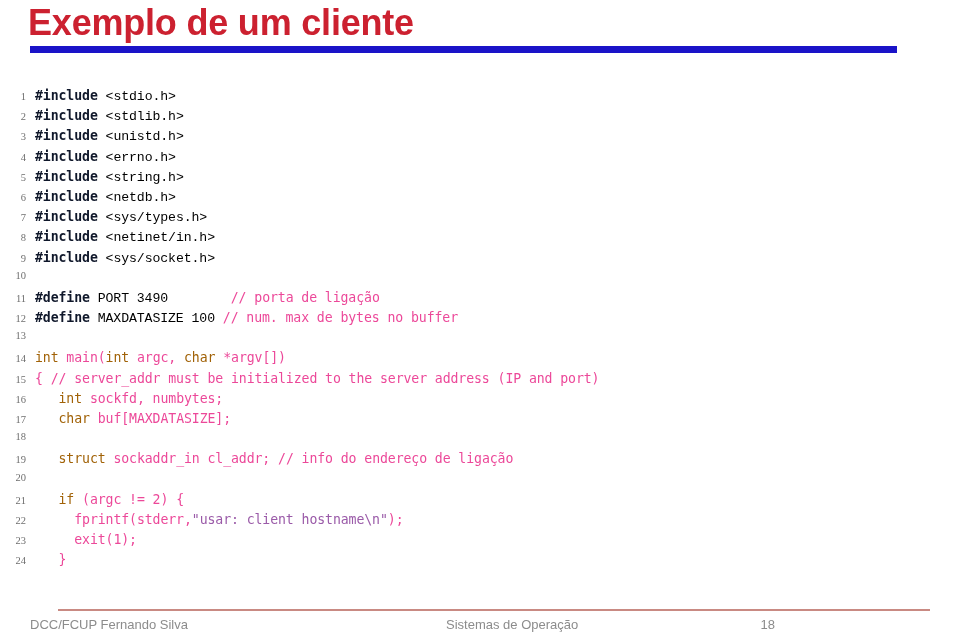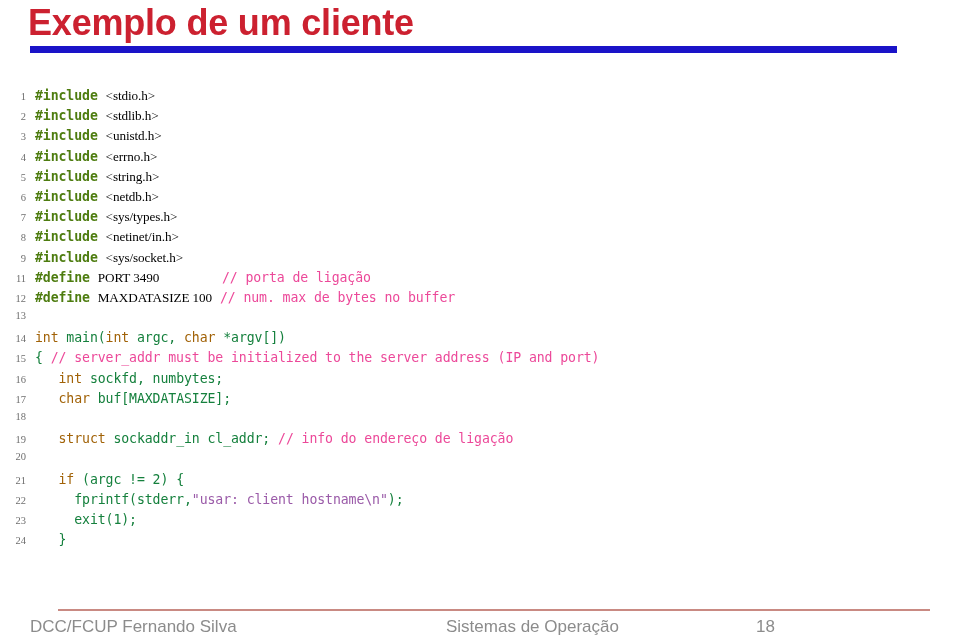--- a/index.html
+++ b/index.html
@@ -61,43 +61,43 @@
   }
   .code-text {
     padding-left: 9px;
     font-family: "DejaVu Sans Mono", "Liberation Mono", monospace;
     font-size: 13.2px;
     color: #000000;
     letter-spacing: -0.1px;
   }
   
   .kw  { color: #a16207; font-weight: normal; }
-  .pre { color: #4d7c0f; font-weight: bold; }
+  .pre { color: #0f172a; font-weight: bold; }
   .cmt { color: #ec4899; }
   .str { color: #9a5aa8; }
-  .txt { color: #15803d; }
-  .sans { font-family: Liberation Serif, serif; }
+  .txt { color: #ec4899; }
+  .sans { font-family: Liberation Mono, monospace; }
 
   
   .footer-rule {
     position: absolute;
     left: 58px;
     top: 609px;
     width: 872px;
     height: 1.6px;
     background: #c98a83;
   }
   .footer {
     position: absolute;
     left: 0;
     top: 616px;
     width: 789px;
     height: 22px;
     font-family: "Liberation Sans", sans-serif;
-    font-size: 17px;
+    font-size: 13px;
     color: #8c8c8c;
   }
   .footer-left {
     position: absolute;
     left: 30px;
     top: 1px;
     white-space: nowrap;
   }
   .footer-center {
     position: absolute;
@@ -121,20 +121,21 @@
 <div class="code-block">
     <div class="code-line"><span class="lineno">1</span><span class="code-text"><span class="pre">#include</span><span class="txt"> </span><span class="sans">&lt;stdio.h&gt;</span></span></div>
     <div class="code-line"><span class="lineno">2</span><span class="code-text"><span class="pre">#include</span><span class="txt"> </span><span class="sans">&lt;stdlib.h&gt;</span></span></div>
     <div class="code-line"><span class="lineno">3</span><span class="code-text"><span class="pre">#include</span><span class="txt"> </span><span class="sans">&lt;unistd.h&gt;</span></span></div>
     <div class="code-line"><span class="lineno">4</span><span class="code-text"><span class="pre">#include</span><span class="txt"> </span><span class="sans">&lt;errno.h&gt;</span></span></div>
     <div class="code-line"><span class="lineno">5</span><span class="code-text"><span class="pre">#include</span><span class="txt"> </span><span class="sans">&lt;string.h&gt;</span></span></div>
     <div class="code-line"><span class="lineno">6</span><span class="code-text"><span class="pre">#include</span><span class="txt"> </span><span class="sans">&lt;netdb.h&gt;</span></span></div>
     <div class="code-line"><span class="lineno">7</span><span class="code-text"><span class="pre">#include</span><span class="txt"> </span><span class="sans">&lt;sys/types.h&gt;</span></span></div>
     <div class="code-line"><span class="lineno">8</span><span class="code-text"><span class="pre">#include</span><span class="txt"> </span><span class="sans">&lt;netinet/in.h&gt;</span></span></div>
     <div class="code-line"><span class="lineno">9</span><span class="code-text"><span class="pre">#include</span><span class="txt"> </span><span class="sans">&lt;sys/socket.h&gt;</span></span></div>
+    <div class="code-line"><span class="lineno">10</span><span class="code-text"></span></div>
     <div class="code-line"><span class="lineno">11</span><span class="code-text"><span class="pre">#define</span><span class="txt"> </span><span class="sans">PORT 3490</span><span class="txt">        </span><span class="cmt">// porta de ligação</span></span></div>
     <div class="code-line"><span class="lineno">12</span><span class="code-text"><span class="pre">#define</span><span class="txt"> </span><span class="sans">MAXDATASIZE 100</span><span class="txt"> </span><span class="cmt">// num. max de bytes no buffer</span></span></div>
     <div class="code-line"><span class="lineno">13</span><span class="code-text"></span></div>
     <div class="code-line"><span class="lineno">14</span><span class="code-text"><span class="kw">int</span><span class="txt"> main(</span><span class="kw">int</span><span class="txt"> argc, </span><span class="kw">char</span><span class="txt"> *argv[])</span></span></div>
     <div class="code-line"><span class="lineno">15</span><span class="code-text"><span class="txt">{ </span><span class="cmt">// server_addr must be initialized to the server address (IP and port)</span></span></div>
     <div class="code-line"><span class="lineno">16</span><span class="code-text"><span class="txt">   </span><span class="kw">int</span><span class="txt"> sockfd, numbytes;</span></span></div>
     <div class="code-line"><span class="lineno">17</span><span class="code-text"><span class="txt">   </span><span class="kw">char</span><span class="txt"> buf[MAXDATASIZE];</span></span></div>
     <div class="code-line"><span class="lineno">18</span></div>
     <div class="code-line"><span class="lineno">19</span><span class="code-text"><span class="txt">   </span><span class="kw">struct</span><span class="txt"> sockaddr_in cl_addr; </span><span class="cmt">// info do endereço de ligação</span></span></div>
     <div class="code-line"><span class="lineno">20</span><span class="code-text"></span></div>

